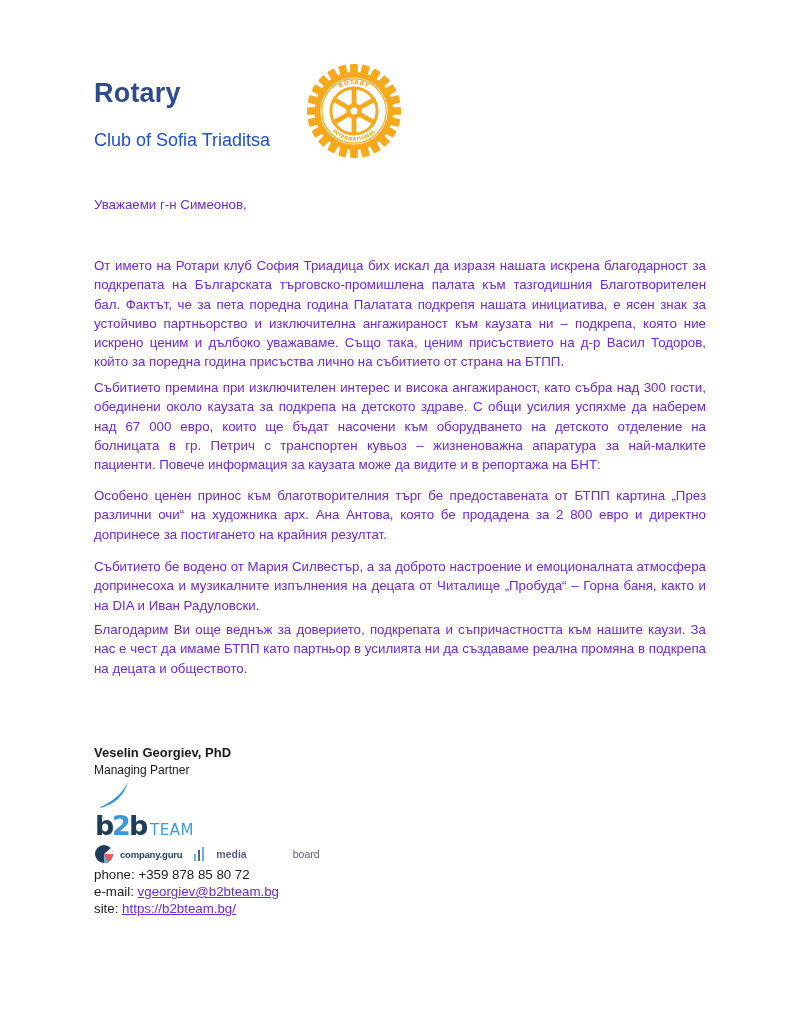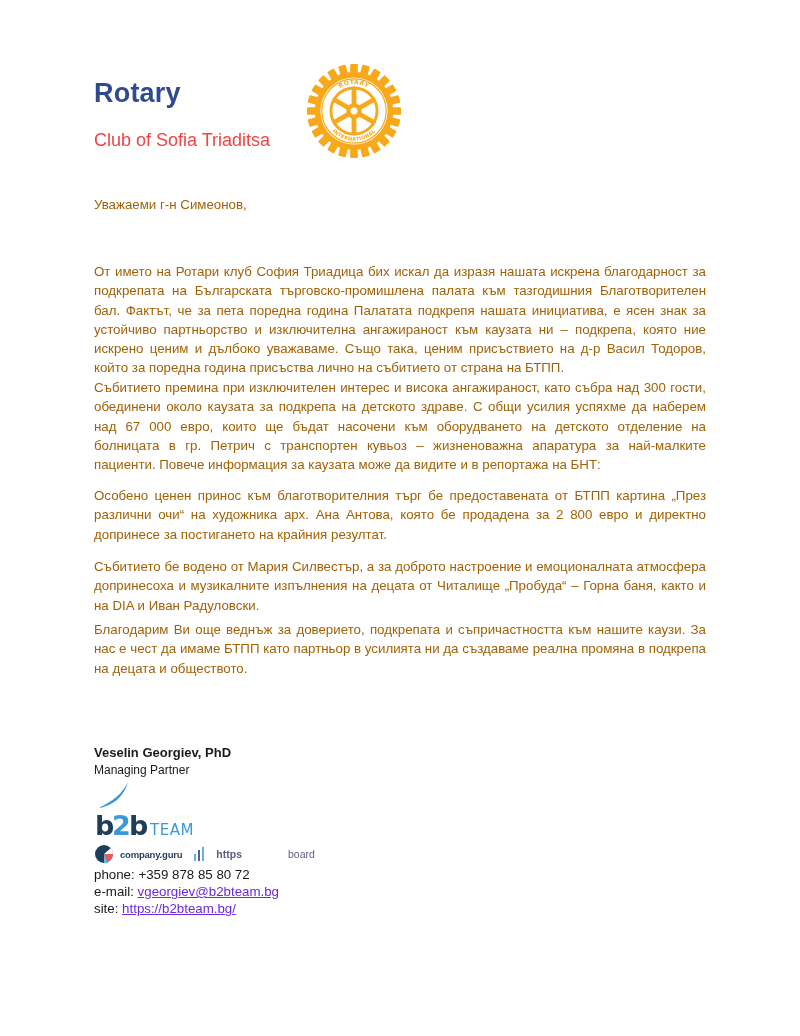--- a/index.html
+++ b/index.html
@@ -3,28 +3,28 @@
   <meta charset="utf-8">
   <style>
     html, body { margin: 0; padding: 0; background: #ffffff; }
     body { width: 800px; height: 1036px; position: relative; overflow: hidden;
            font-family: "Liberation Sans", "DejaVu Sans", sans-serif; color: #1a1a1a; }
     .page { position: absolute; left: 0; top: 0; width: 768px; height: 1036px; }
 
     
     .brand-title { position: absolute; left: 94px; top: 78px; font-size: 27px; font-weight: bold;
                    color: #2e4b8f; letter-spacing: 0.2px; }
-    .brand-sub { position: absolute; left: 94px; top: 130px; font-size: 18px; color: #ef4444; }
+    .brand-sub { position: absolute; left: 94px; top: 130px; font-size: 18px; color: #1d4ed8; }
     .rotary-logo { position: absolute; left: 306px; top: 63px; width: 96px; height: 96px; }
 
     
     .text { position: absolute; left: 94px; width: 612px; font-size: 13.3px; line-height: 19.3px;
-            text-align: justify; color: #a16207; }
+            text-align: justify; color: #6d28d9; }
     .salutation { top: 195px; }
-    .p1 { top: 256px; margin-top: 6px; }
+    .p1 { top: 256px; }
     .p2 { top: 378px; }
     .p3 { top: 486px; }
     .p4 { top: 557px; }
     .p5 { top: 620px; }
     .p6 { top: 685px; }
 
     
     .sig-name { position: absolute; left: 94px; top: 745px; font-size: 13px; font-weight: bold; }
     .sig-role { position: absolute; left: 94px; top: 763px; font-size: 12px; }
     .b2b-logo { position: absolute; left: 94px; top: 780px; width: 110px; height: 58px; }
@@ -124,20 +124,20 @@
       <path d="M10 10 L19 10 A 9 9 0 0 1 10 19 Z" fill="#e85a5a"></path>
       <path d="M10 10 L19 10 A 9 9 0 0 0 17 4 Z" fill="#ffffff"></path>
       <path d="M10 10 L14 19 A 9 9 0 0 1 10 19 Z" fill="#5fb6e3"></path>
     </svg>
     <span class="cg-text">company.guru</span>
     <svg width="12" height="16" viewBox="0 0 12 16" style="margin-left:6px">
       <rect x="0" y="8" width="2" height="7" fill="#5fb6e3"></rect>
       <rect x="4" y="4" width="2" height="11" fill="#5b5f86"></rect>
       <rect x="8" y="1" width="2" height="14" fill="#5fb6e3"></rect>
     </svg>
-    <span class="mb-text"><span>https</span><span class="light">board</span></span>
+    <span class="mb-text"><span>media</span><span class="light">board</span></span>
   </div>
 
   <div class="contact c-phone"><span>phone: </span><span>+359 878 85 80 72</span></div>
   <div class="contact c-email"><span>e-mail: </span><a class="link">vgeorgiev@b2bteam.bg</a></div>
   <div class="contact c-site"><span>site: </span><a class="link">https://b2bteam.bg/</a></div>
 
 </div>
 
 </body></html>

